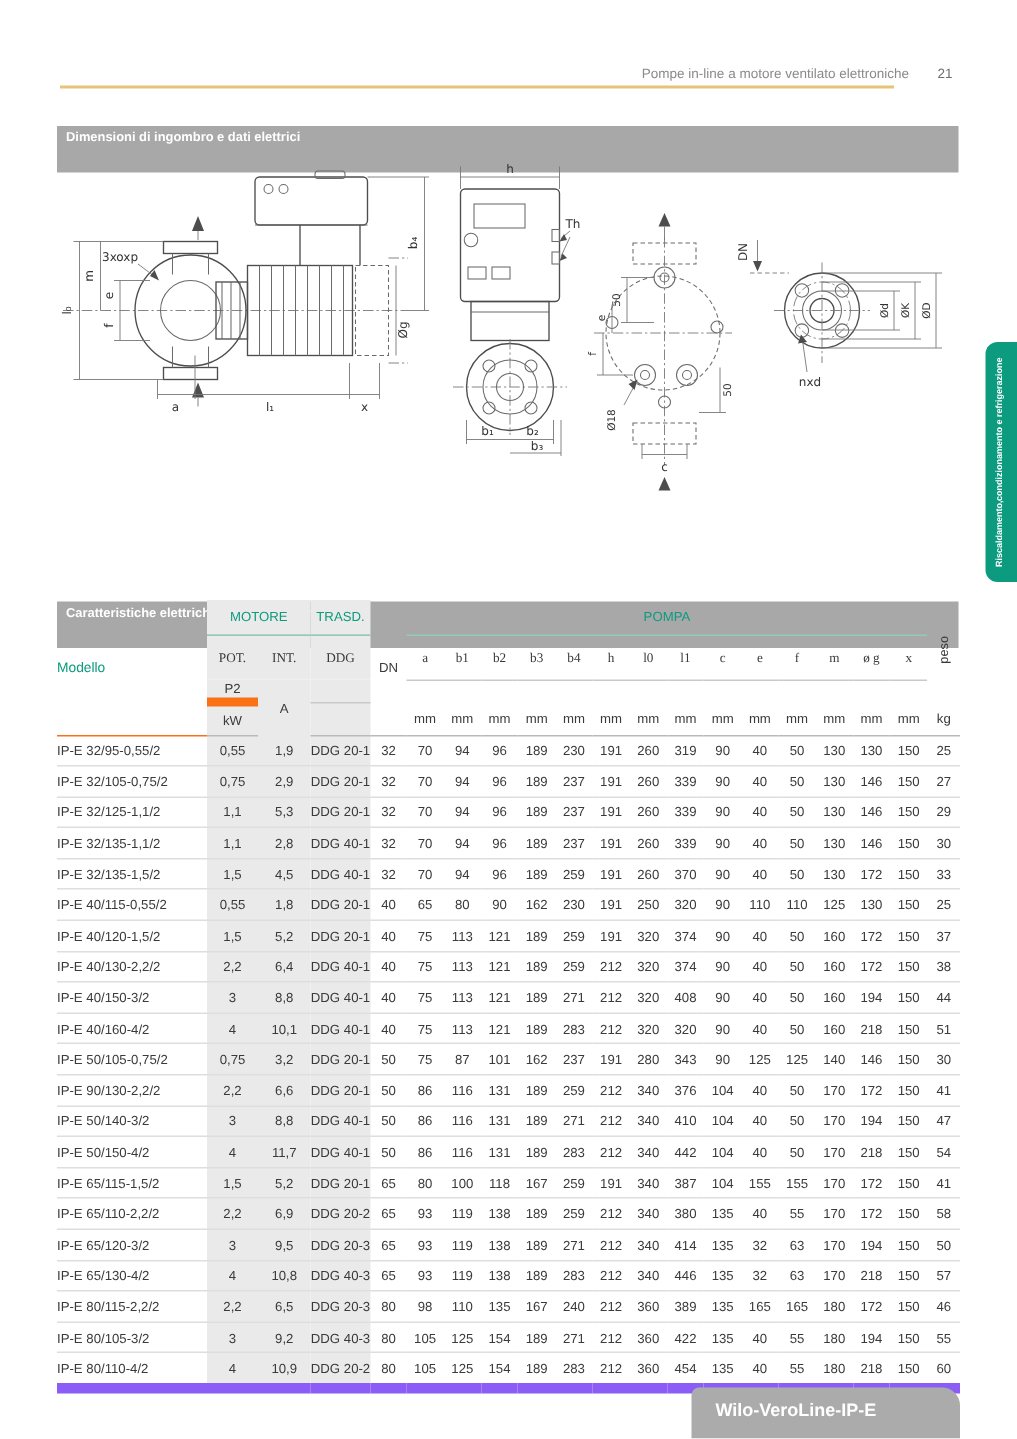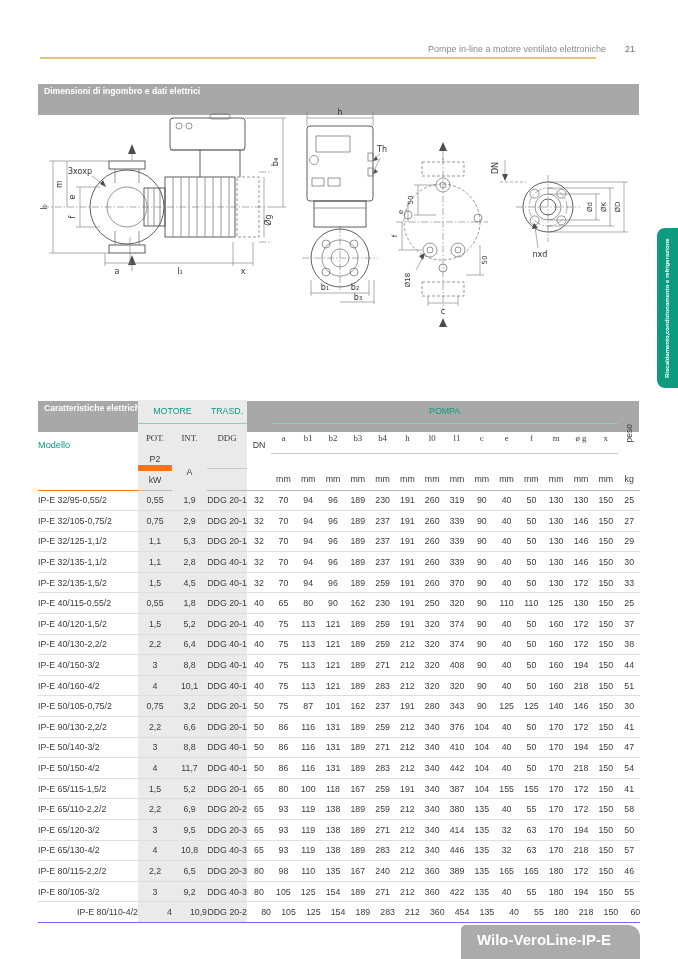--- a/index.html
+++ b/index.html
@@ -29,36 +29,36 @@
   
   .spec{position:absolute;left:38px;top:400px;width:602px;border-collapse:collapse;table-layout:fixed;
         font-size:8.8px;color:#3a3a3a;}
   .spec th{font-weight:normal;padding:0;vertical-align:middle;}
   .spec td{padding:0;vertical-align:middle;}
   .r1{height:23px;}
   .r2{height:30px;font-family:Liberation Serif, serif;}
   .r3{height:15px;}
   .r4{height:22px;}
   .spec tbody td{height:19.6px;border-bottom:1px solid #dedede;}
-  .spec tbody tr:last-child td{border-bottom:1px solid #8b5cf6;text-align:right;}
+  .spec tbody tr:last-child td{border-bottom:7px solid #8b5cf6;}
   .shade{background:#EAEAEA;}
   .c{text-align:center;}
   .grp{color:#0D9B80;border-bottom:1px solid #93cabb;}
   .modello{color:#0D9B80;font-weight:bold;text-align:left;font-size:9.2px;border-bottom:1px solid #f97316;padding-left:2px;}
   .dnh{text-align:center;border-bottom:1px solid #b9b9b9;padding-top:10px;box-sizing:border-box;}
   .dimh{text-align:center;border-bottom:1px solid #c9c9c9;}
   .p2{border-bottom:6px solid #f97316;text-align:center;}
   .ddgdiv{border-bottom:1px solid #c9c9c9;}
   .r4 th{border-bottom:1px solid #b9b9b9;}
   .pesoh{text-align:center;vertical-align:middle;}
   .rot{writing-mode:vertical-rl;transform:rotate(180deg);display:inline-block;font-size:8.5px;color:#3a3a3a;}
   .model{text-align:left;padding-left:2px;}
   
   .footer-tab{position:absolute;left:461px;top:925px;width:179px;height:34px;background:#ABABAB;
-              border-radius:5px 12px 0 0;color:#fff;font-size:15px;font-weight:bold;
+              border-radius:5px 12px 0 0;color:#fff;font-size:12px;font-weight:bold;
               line-height:30px;padding-left:16px;box-sizing:border-box;}
   
   .side-tab{position:absolute;left:657px;top:228px;width:21px;height:160px;background:#0D9B80;
             border-radius:8px 0 0 8px;color:#fff;overflow:hidden;}
   .side-tab-inner{writing-mode:vertical-rl;transform:rotate(180deg);width:100%;height:100%;
                   display:flex;align-items:center;justify-content:center;
                   font-size:6px;font-weight:bold;line-height:1.6;text-align:center;}
 </style>
 </head>
 <body>

